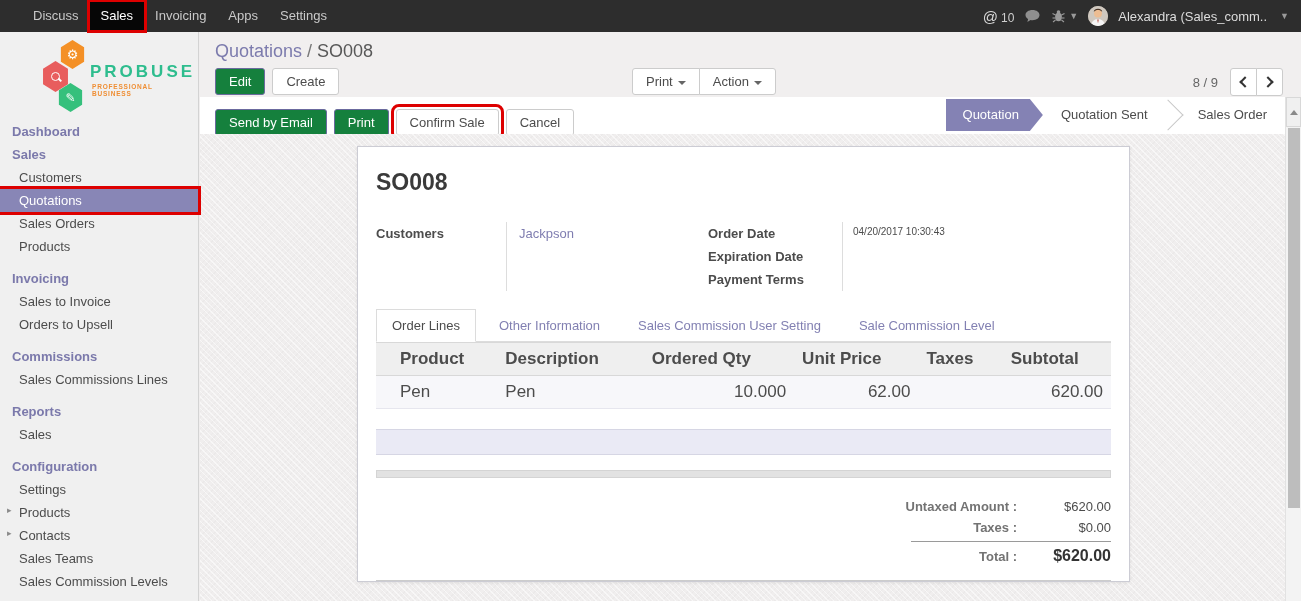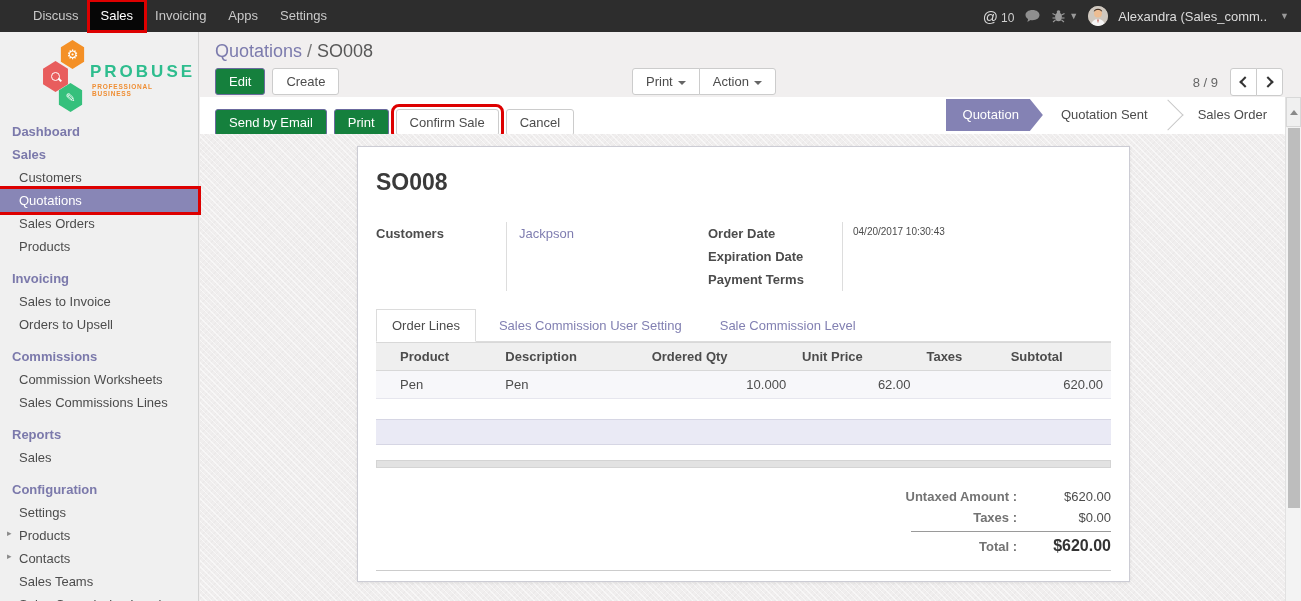--- a/index.html
+++ b/index.html
@@ -102,21 +102,21 @@
   .fg-left .fvalue { flex:1; border-left:1px solid #ddd; padding:4px 0 4px 12px; min-height:34px; font-size:13px; }
   .link { color:#7f7db0; cursor:pointer; }
   .fg-right { flex:1; display:grid; grid-template-columns:134px 1fr; }
   .fg-right .flabel { font-size:13px; font-weight:bold; color:#4c4c4c; padding:4px 0; }
   .fg-right .fvalue { border-left:1px solid #ddd; padding:4px 0 4px 10px; font-size:10px; color:#4c4c4c; }
   
   .tabs { margin-top:18px; border-bottom:1px solid #dcdcdc; display:flex; align-items:flex-end; }
   .tab { font-size:13px; padding:8px 15px; color:#8280b2; cursor:pointer; white-space:nowrap; margin-right:8px; }
   .tab.active { color:#4c4c4c; background:#fff; border:1px solid #dcdcdc; border-bottom:1px solid #fff; margin-bottom:-1px; }
   
-  table.lines { width:100%; border-collapse:collapse; font-size:13px; }
+  table.lines { width:100%; border-collapse:collapse; font-size:17px; }
   table.lines th { background:#efefef; border-top:1px solid #d8d8d8; border-bottom:1px solid #d8d8d8;
                    padding:6px 8px; text-align:left; color:#4c4c4c; font-weight:bold; }
   table.lines th.gutter { width:13px; padding:6px 0; }
   table.lines td { padding:6px 8px; background:#f7f7fa; border-bottom:1px solid #e6e6ee; color:#4c4c4c; }
   td.num, th.num-h { }
   td.num { text-align:right; }
   .col-product{width:105px}.col-desc{width:146px}.col-qty{width:150px}.col-price{width:124px}.col-tax{width:84px}.col-sub{width:108px}
   .stripe { margin-top:20px; height:26px; background:#eaeaf5; border-top:1px solid #d6d6e4; border-bottom:1px solid #d6d6e4; }
   .graybar { margin-top:15px; height:8px; background:#e2e2e2; border:1px solid #d4d4d4; }
   
@@ -197,21 +197,20 @@
     <div class="menu-header">Dashboard</div>
     <div class="menu-header">Sales</div>
     <div class="menu-item">Customers</div>
     <div class="menu-item selected">Quotations</div>
     <div class="menu-item">Sales Orders</div>
     <div class="menu-item">Products</div>
     <div class="menu-header gap">Invoicing</div>
     <div class="menu-item">Sales to Invoice</div>
     <div class="menu-item">Orders to Upsell</div>
     <div class="menu-header gap">Commissions</div>
-    <div class="menu-item">Commission Worksheets</div>
     <div class="menu-item">Sales Commissions Lines</div>
     <div class="menu-header gap">Reports</div>
     <div class="menu-item">Sales</div>
     <div class="menu-header gap">Configuration</div>
     <div class="menu-item">Settings</div>
     <div class="menu-item">
       <span class="expand-arrow">▸</span>
       <span>Products</span>
     </div>
     <div class="menu-item">
@@ -275,20 +274,21 @@
           <div class="fvalue">04/20/2017 10:30:43</div>
           <div class="flabel">Expiration Date</div>
           <div class="fvalue"></div>
           <div class="flabel">Payment Terms</div>
           <div class="fvalue"></div>
         </div>
       </div>
 
       <div class="tabs">
         <div class="tab active">Order Lines</div>
+        <div class="tab">Other Information</div>
         <div class="tab">Sales Commission User Setting</div>
         <div class="tab">Sale Commission Level</div>
       </div>
 
       <table class="lines">
         <thead>
           <tr>
             <th class="gutter"></th>
             <th class="col-product">Product</th>
             <th class="col-desc">Description</th>

